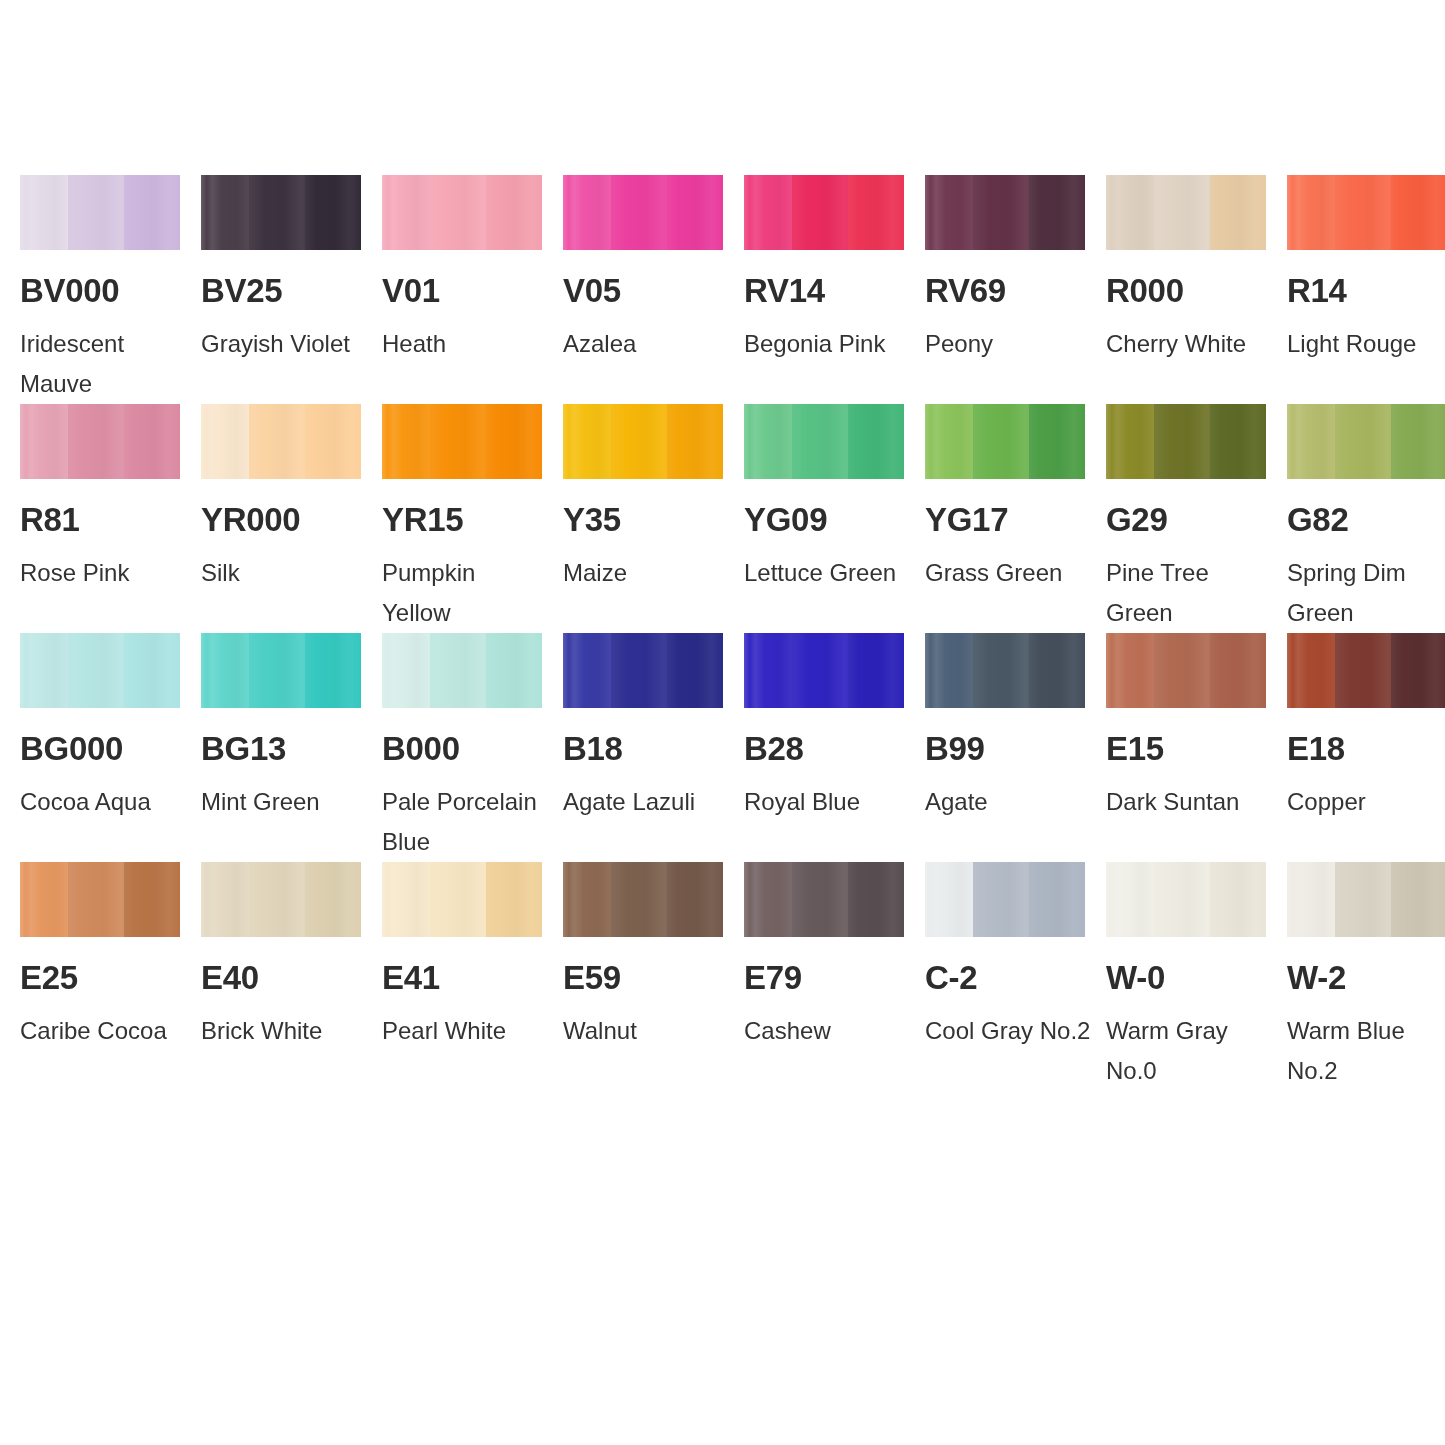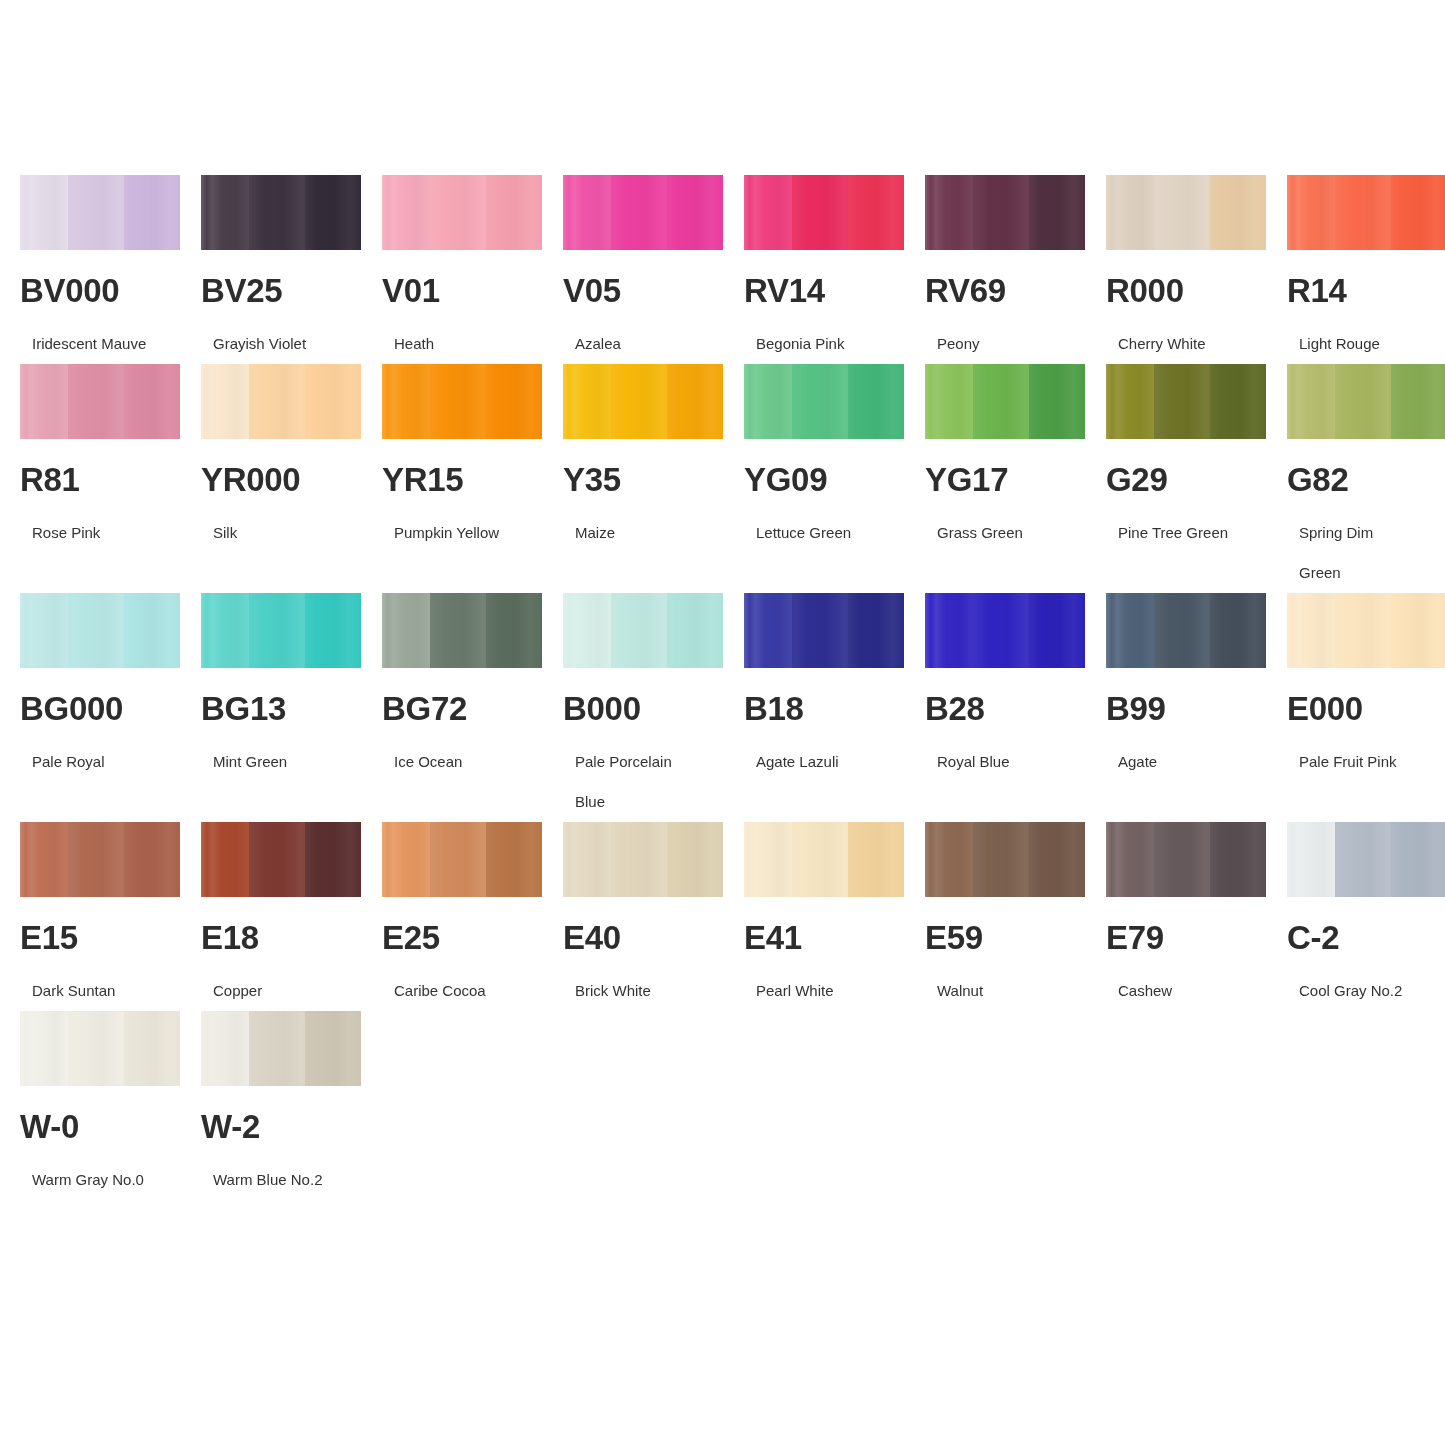--- a/index.html
+++ b/index.html
@@ -67,27 +67,26 @@
   .code {
     font-size: 33px;
     font-weight: bold;
     color: #2d2d2d;
     letter-spacing: -0.3px;
     margin-top: 24px;
     line-height: 1;
     white-space: nowrap;
   }
   .name {
-    font-size: 15px;
+    font-size: 24px;
     font-weight: normal;
     color: #333333;
     margin-top: 17px;
     line-height: 40px;
     max-width: 168px;
-    margin-left: 12px;
   }
   .name .w {
     display: block;
   }
 </style>
 </head>
 <body>
 
 <div id="chart">
   <div class="grid" id="grid">
@@ -286,49 +285,37 @@
       </div>
       <div class="cell">
         <div class="swatch">
           <div class="band b1" style="background: rgb(191, 232, 230);"></div>
           <div class="band b2" style="background: rgb(182, 230, 228);"></div>
           <div class="band b3" style="background: rgb(172, 228, 227);"></div>
           <div class="sheen"></div>
         </div>
         <div class="code">BG000</div>
         <div class="name">
-          <span class="w">Pale Royal</span>
+          <span class="w">Cocoa Aqua</span>
         </div>
       </div>
       <div class="cell">
         <div class="swatch">
           <div class="band b1" style="background: rgb(98, 214, 204);"></div>
           <div class="band b2" style="background: rgb(76, 207, 198);"></div>
           <div class="band b3" style="background: rgb(53, 200, 192);"></div>
           <div class="sheen"></div>
         </div>
         <div class="code">BG13</div>
         <div class="name">
           <span class="w">Mint Green</span>
         </div>
       </div>
       <div class="cell">
         <div class="swatch">
-          <div class="band b1" style="background: rgb(154, 167, 153);"></div>
-          <div class="band b2" style="background: rgb(105, 121, 108);"></div>
-          <div class="band b3" style="background: rgb(90, 108, 94);"></div>
-          <div class="sheen"></div>
-        </div>
-        <div class="code">BG72</div>
-        <div class="name">
-          <span class="w">Ice Ocean</span>
-        </div>
-      </div>
-      <div class="cell">
-        <div class="swatch">
           <div class="band b1" style="background: rgb(215, 238, 233);"></div>
           <div class="band b2" style="background: rgb(191, 231, 224);"></div>
           <div class="band b3" style="background: rgb(174, 227, 218);"></div>
           <div class="sheen"></div>
         </div>
         <div class="code">B000</div>
         <div class="name">
           <span class="w">Pale Porcelain</span>
           <span class="w">Blue</span>
         </div>
@@ -360,32 +347,20 @@
       <div class="cell">
         <div class="swatch">
           <div class="band b1" style="background: rgb(78, 98, 121);"></div>
           <div class="band b2" style="background: rgb(74, 88, 102);"></div>
           <div class="band b3" style="background: rgb(69, 79, 92);"></div>
           <div class="sheen"></div>
         </div>
         <div class="code">B99</div>
         <div class="name">
           <span class="w">Agate</span>
-        </div>
-      </div>
-      <div class="cell">
-        <div class="swatch">
-          <div class="band b1" style="background: rgb(251, 232, 201);"></div>
-          <div class="band b2" style="background: rgb(251, 229, 191);"></div>
-          <div class="band b3" style="background: rgb(251, 226, 184);"></div>
-          <div class="sheen"></div>
-        </div>
-        <div class="code">E000</div>
-        <div class="name">
-          <span class="w">Pale Fruit Pink</span>
         </div>
       </div>
       <div class="cell">
         <div class="swatch">
           <div class="band b1" style="background: rgb(189, 112, 85);"></div>
           <div class="band b2" style="background: rgb(176, 106, 82);"></div>
           <div class="band b3" style="background: rgb(169, 98, 76);"></div>
           <div class="sheen"></div>
         </div>
         <div class="code">E15</div>

